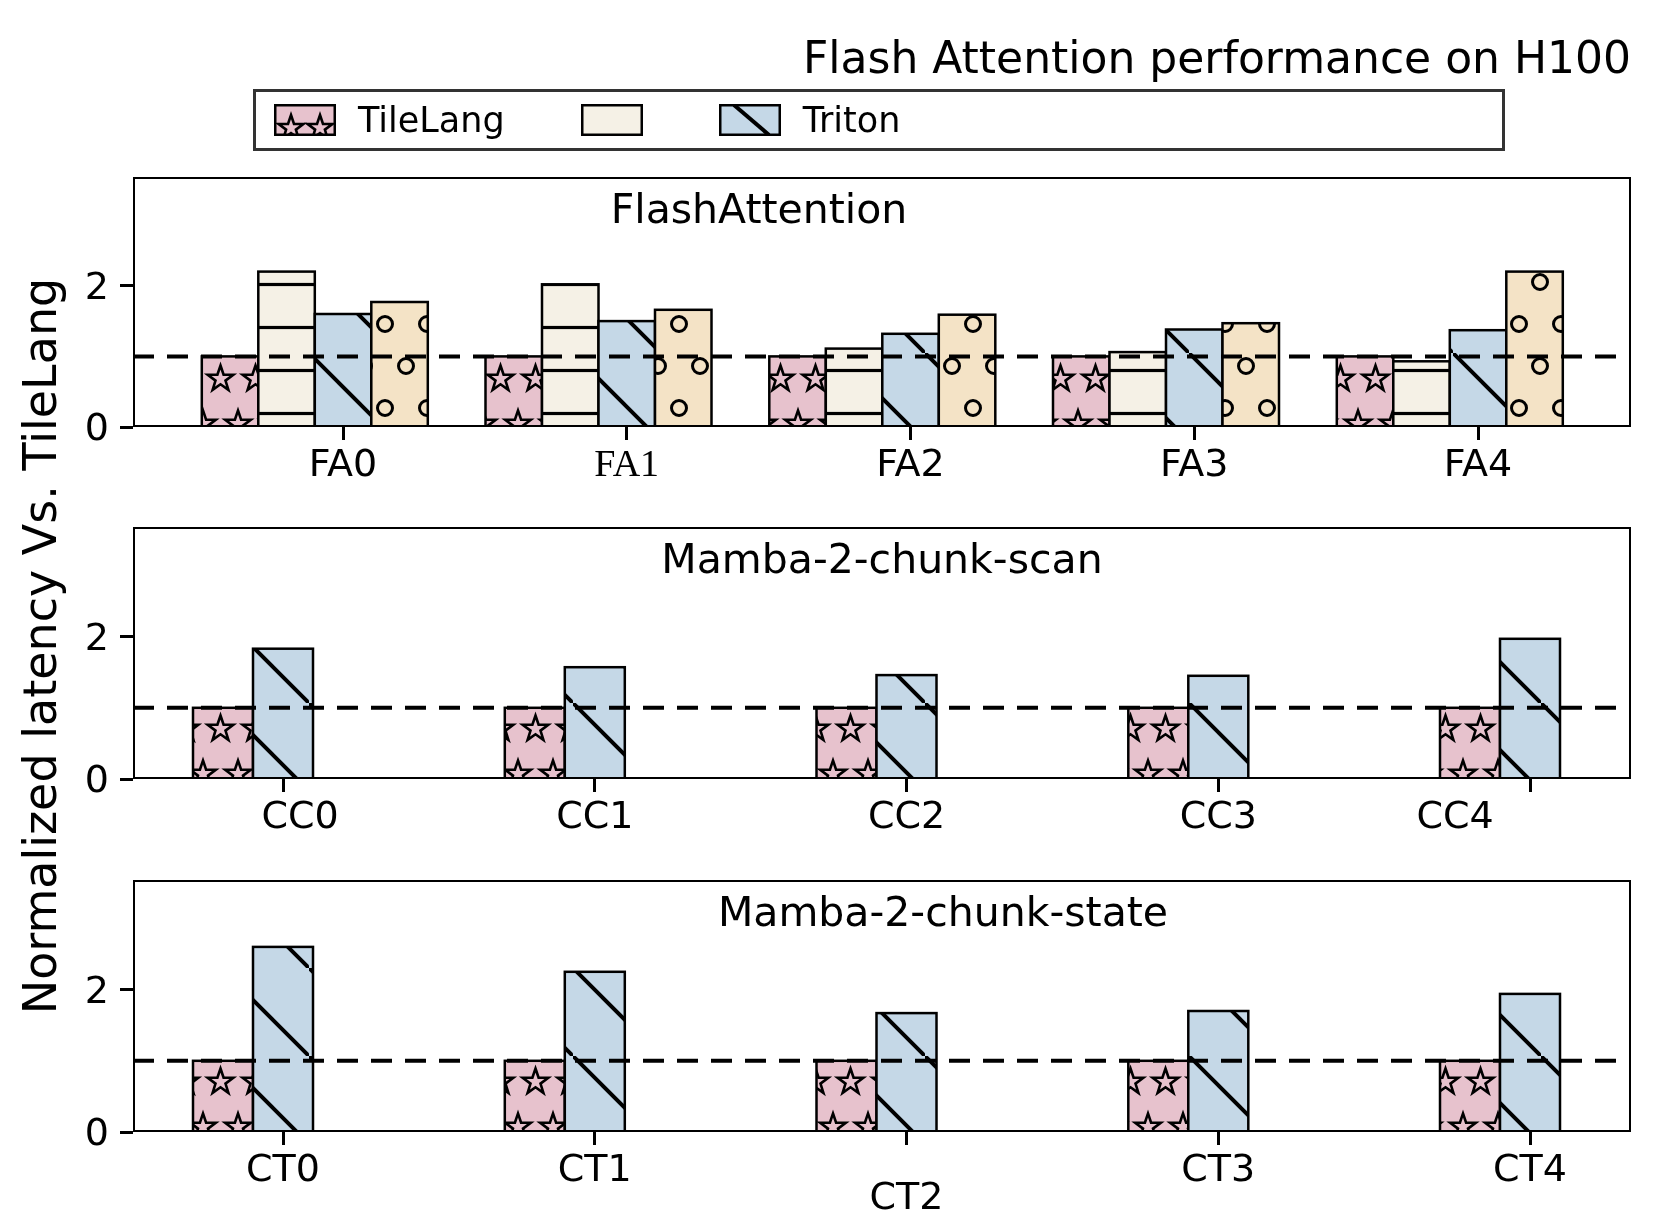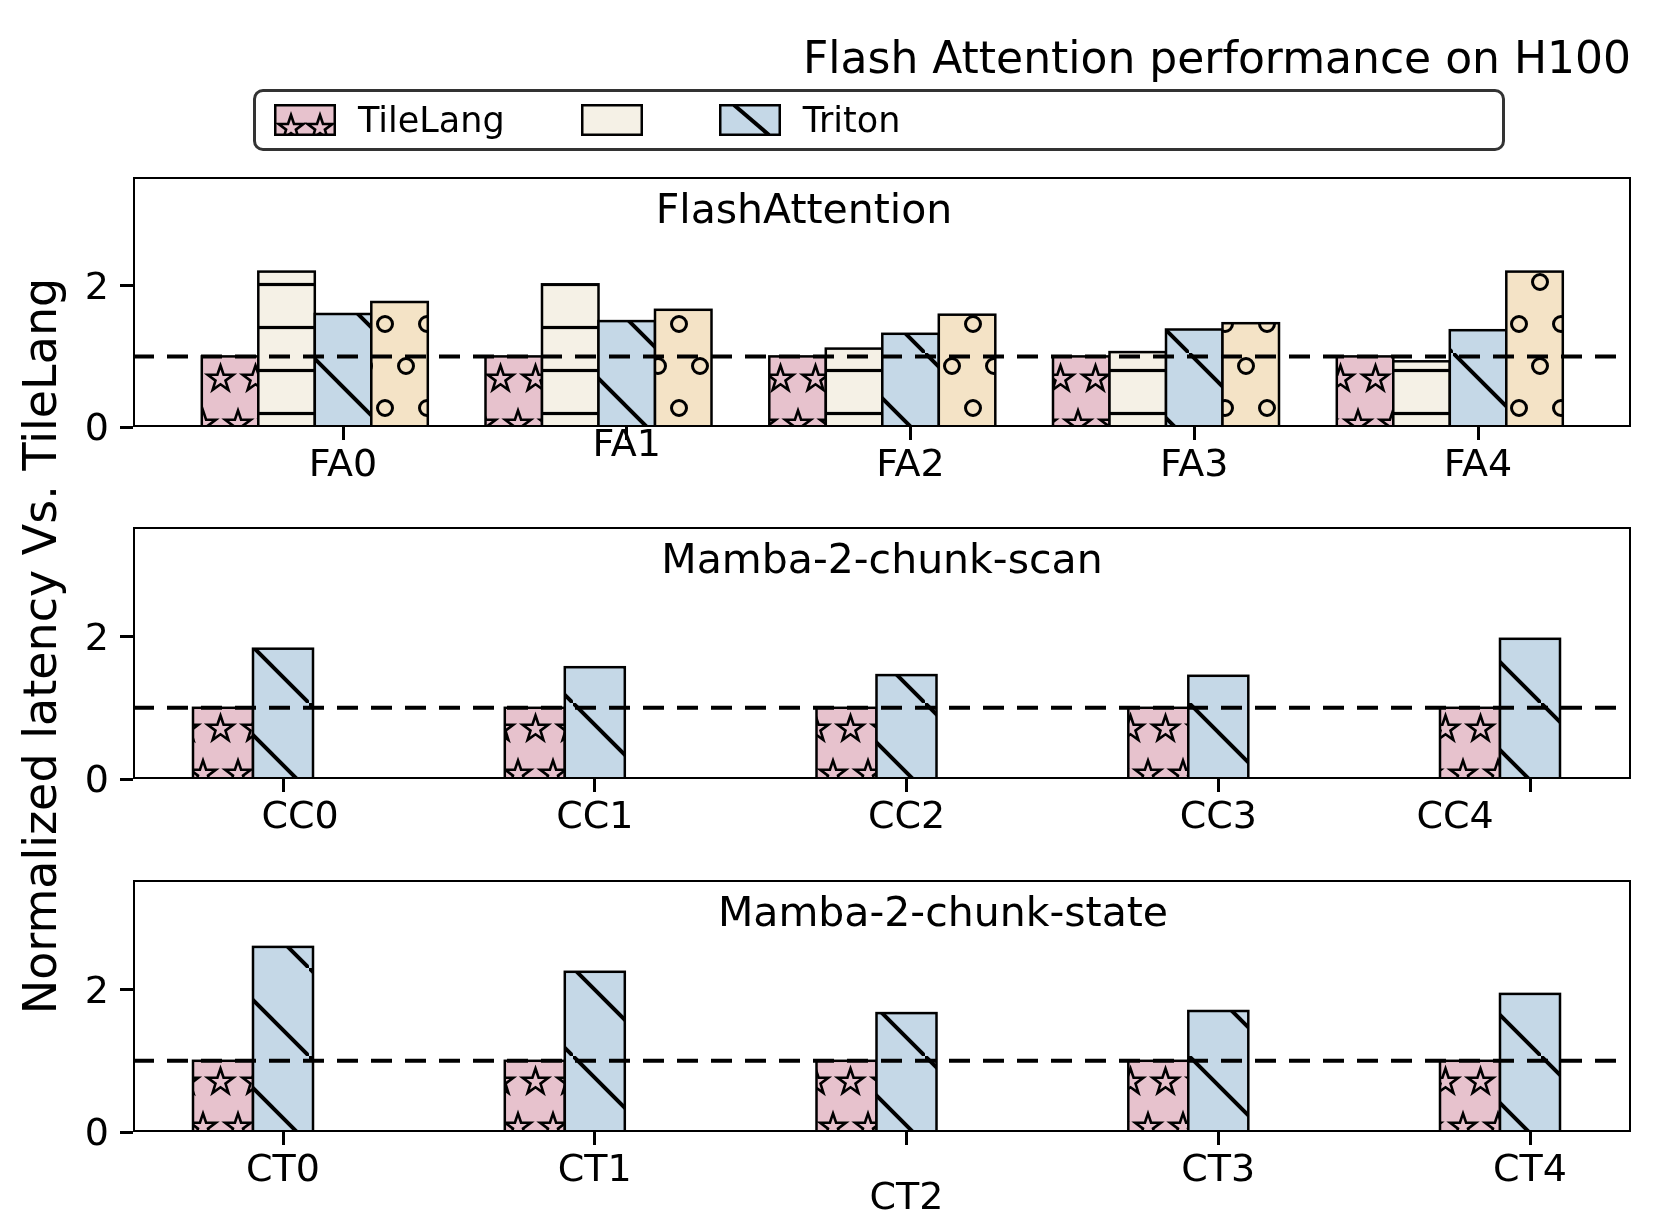--- a/index.html
+++ b/index.html
@@ -15,21 +15,21 @@
     position:absolute;top:18px;left:133px;width:1498px;
     text-align:right;font-size:44px;line-height:1.1;color:#000;margin-top:16px;
   }
   .y-axis-label{
     position:absolute;left:40px;top:646px;
     transform:translate(-50%,-50%) rotate(-90deg);
     font-size:46px;white-space:nowrap;color:#000;
   }
   .legend{
     position:absolute;left:253px;top:89px;width:1252px;height:62px;
-    box-sizing:border-box;border:3px solid #333333;border-radius:10px;
+    box-sizing:border-box;border:3px solid #333333;border-radius:0;
     background:#ffffff;display:flex;align-items:center;
     padding:0 18px;gap:76px;
   }
   .legend-item{display:flex;align-items:center;gap:22px;}
   .legend-item .label{font-size:35px;white-space:nowrap;}
   .plot-border{position:absolute;box-sizing:border-box;border:2.5px solid #000;background:transparent;}
   .plot-svg{position:absolute;display:block;}
   .inner-title{position:absolute;text-align:center;font-size:41px;line-height:1;}
   .x-tick-label{position:absolute;text-align:center;font-size:38px;line-height:1;}
   .y-tick-label{position:absolute;text-align:right;font-size:38px;line-height:1;}
@@ -184,29 +184,29 @@
         <rect x="1316.8" y="153.2" width="56.5" height="96.8" fill="#c5d8e7"></rect>
         <rect x="1316.8" y="153.2" width="56.5" height="96.8" fill="url(#p0_2)" stroke="#000" stroke-width="2.5"></rect>
       </g>
         <g>
         <rect x="1373.3" y="94.6" width="56.5" height="155.4" fill="#f4e3c6"></rect>
         <rect x="1373.3" y="94.6" width="56.5" height="155.4" fill="url(#p0_3)" stroke="#000" stroke-width="2.5"></rect>
       </g>
     <line x1="0" y1="179.4" x2="1498" y2="179.4" stroke="#000" stroke-width="4" stroke-dasharray="21 13"></line>
       </svg>
       <div class="plot-border" style="left: 133px; top: 177px; width: 1498px; height: 250px;"></div>
-      <div class="inner-title" style="left: 133px; top: 189px; width: 1252px; margin-left: 45px;">FlashAttention</div>
+      <div class="inner-title" style="left: 133px; top: 189px; width: 1252px;">FlashAttention</div>
       <div class="tick-mark" style="left: 120px; top: 425.5px; width: 13px; height: 3px;"></div>
       <div class="y-tick-label" style="left: 53px; top: 408px; width: 56px;">0</div>
       <div class="tick-mark" style="left: 120px; top: 284.257px; width: 13px; height: 3px;"></div>
       <div class="y-tick-label" style="left: 53px; top: 266.757px; width: 56px;">2</div>
       <div class="tick-mark" style="left: 341.5px; top: 427px; width: 3px; height: 13px;"></div>
       <div class="x-tick-label" style="left: 273px; top: 444px; width: 140px; text-align: center;">FA0</div>
       <div class="tick-mark" style="left: 625.25px; top: 427px; width: 3px; height: 13px;"></div>
-      <div class="x-tick-label" style="left: 556.75px; top: 424px; width: 140px;">FA1</div>
+      <div class="x-tick-label" style="left: 556.75px; top: 444px; width: 140px; font-family: Liberation Serif, serif;">FA1</div>
       <div class="tick-mark" style="left: 909px; top: 427px; width: 3px; height: 13px;"></div>
       <div class="x-tick-label" style="left: 840.5px; top: 444px; width: 140px;">FA2</div>
       <div class="tick-mark" style="left: 1192.75px; top: 427px; width: 3px; height: 13px;"></div>
       <div class="x-tick-label" style="left: 1124.25px; top: 444px; width: 140px;">FA3</div>
       <div class="tick-mark" style="left: 1476.5px; top: 427px; width: 3px; height: 13px;"></div>
       <div class="x-tick-label" style="left: 1408px; top: 444px; width: 140px;">FA4</div>
       <svg class="plot-svg" width="1498" height="252" viewBox="0 0 1498 252" style="left: 133px; top: 527px;">
         <defs>
           <pattern id="p1_0" width="35" height="90" patternUnits="userSpaceOnUse">
       <path d="M17.5,8.5L20.6,17.7L30.3,17.8L22.5,23.6L25.4,32.9L17.5,27.3L9.6,32.9L12.5,23.6L4.7,17.8L14.4,17.7Z" fill="none" stroke="#000" stroke-width="2.6"></path>

